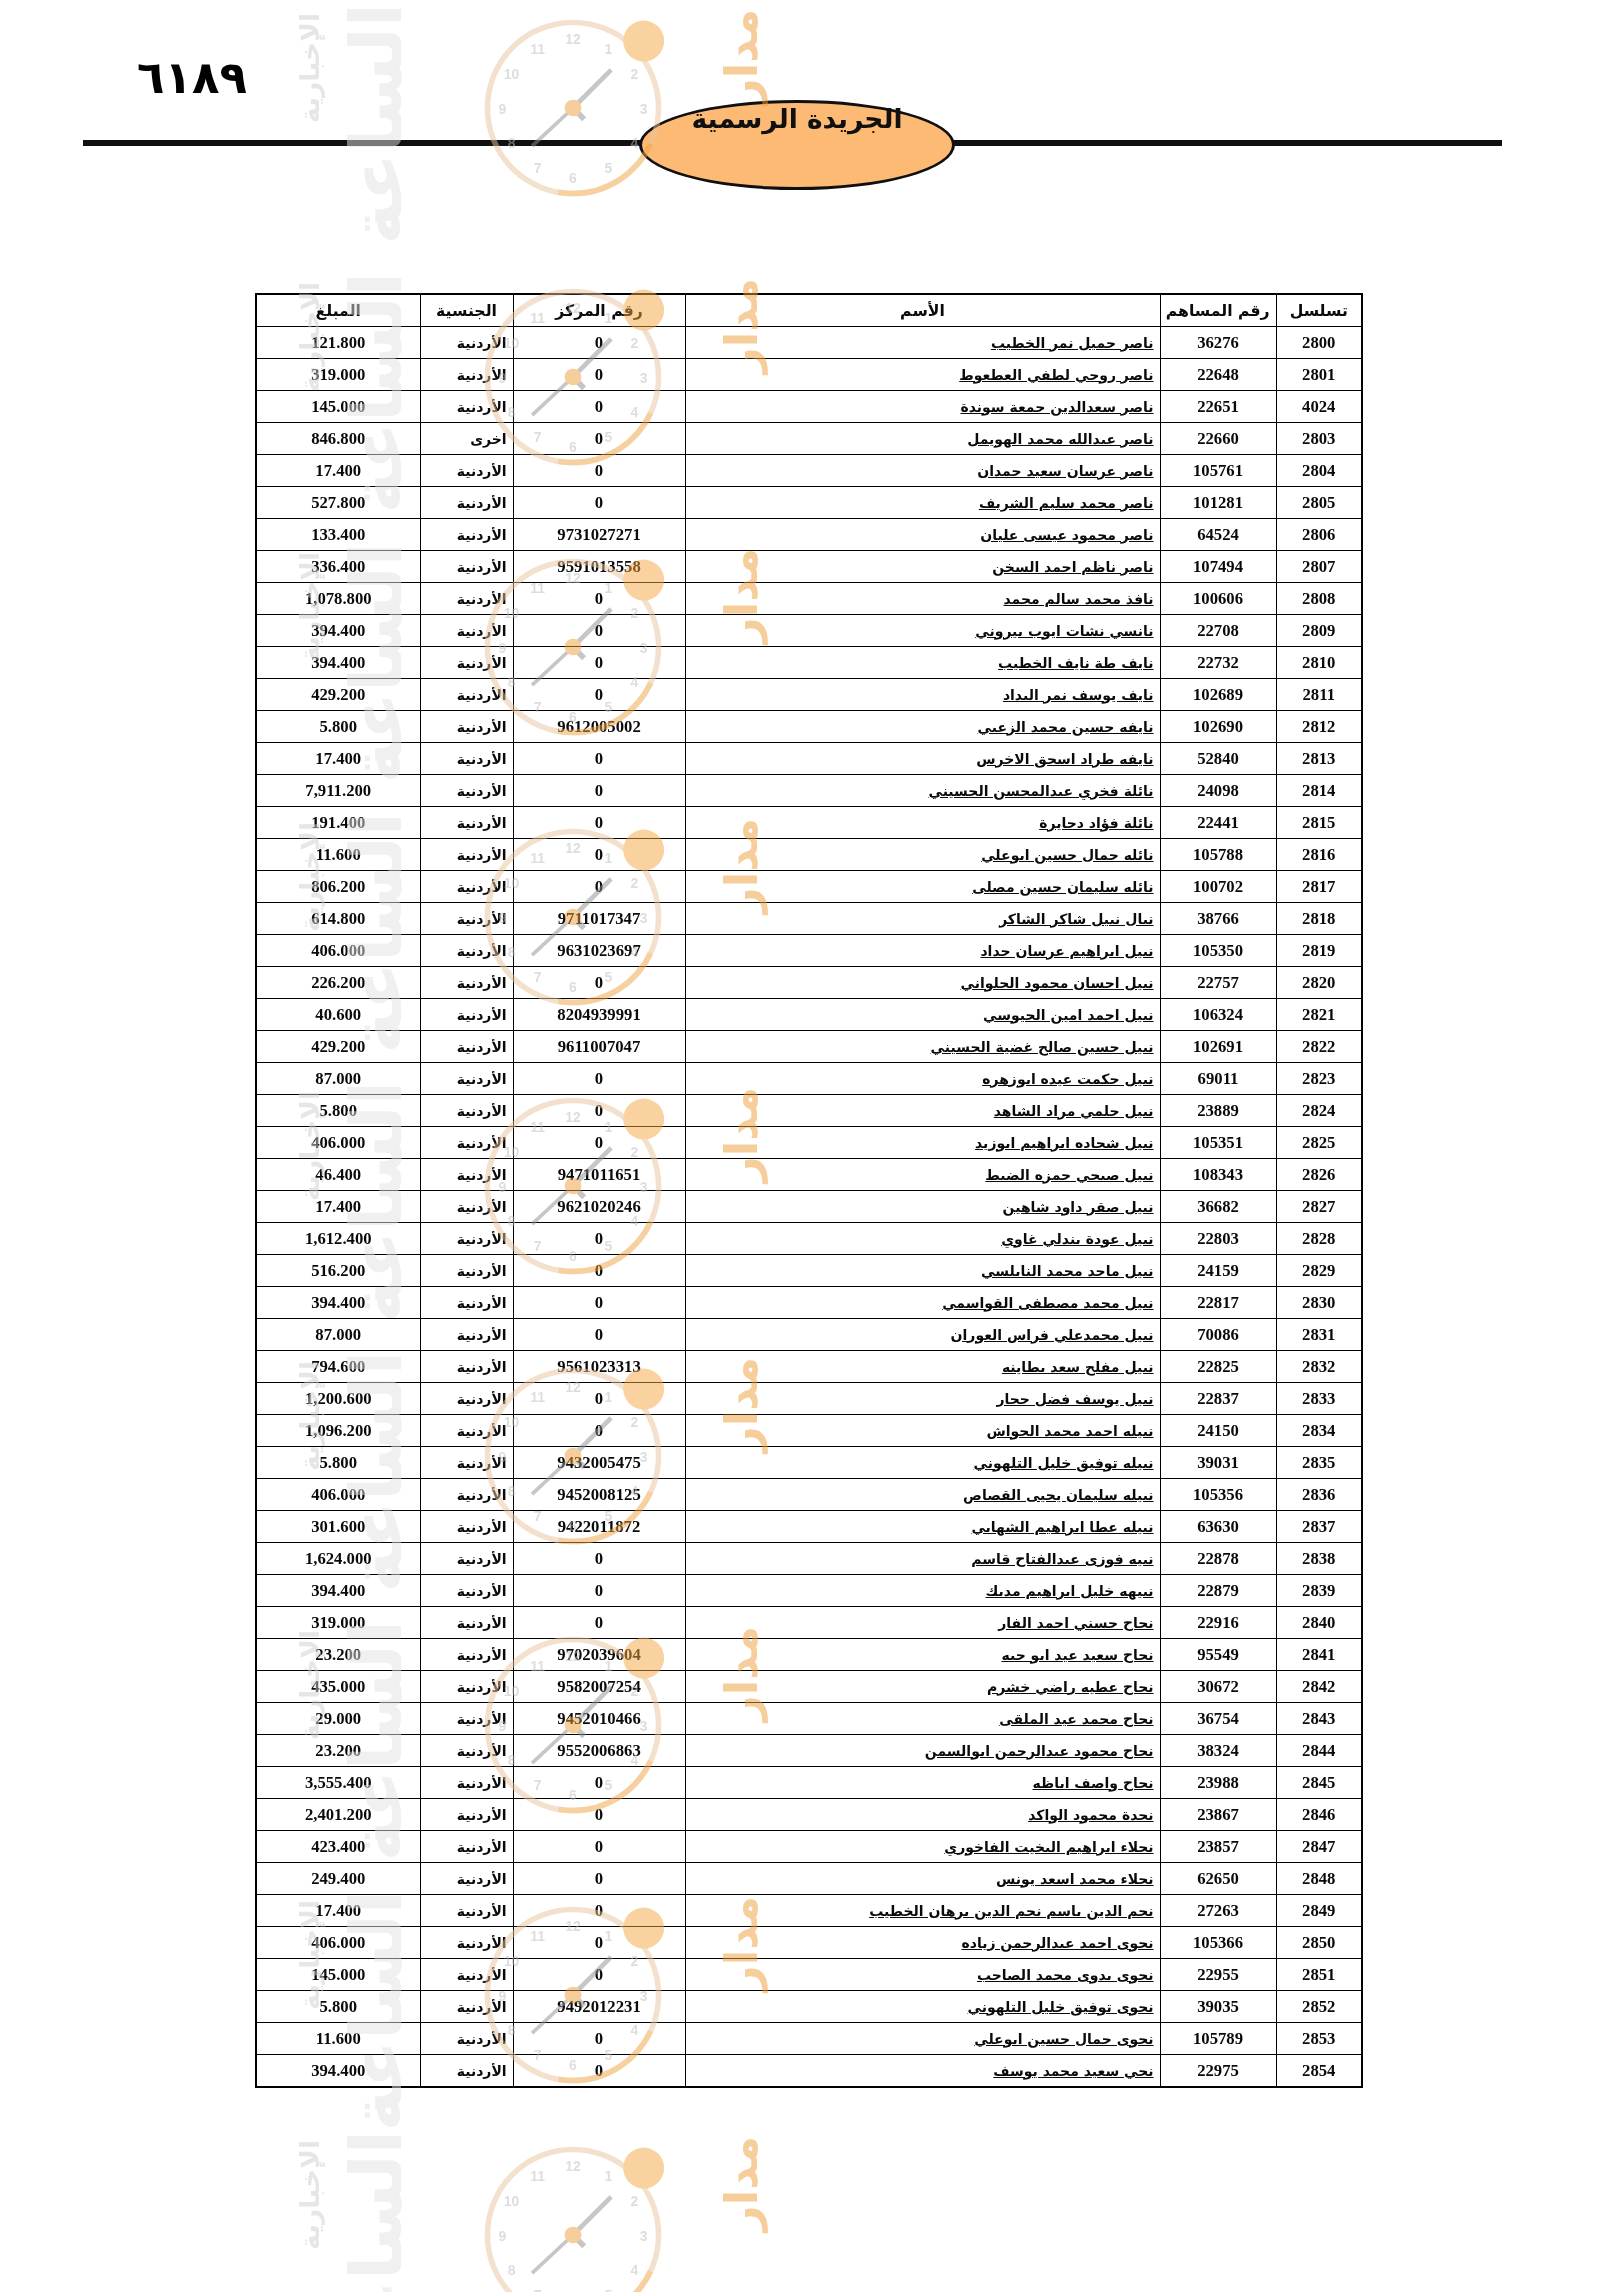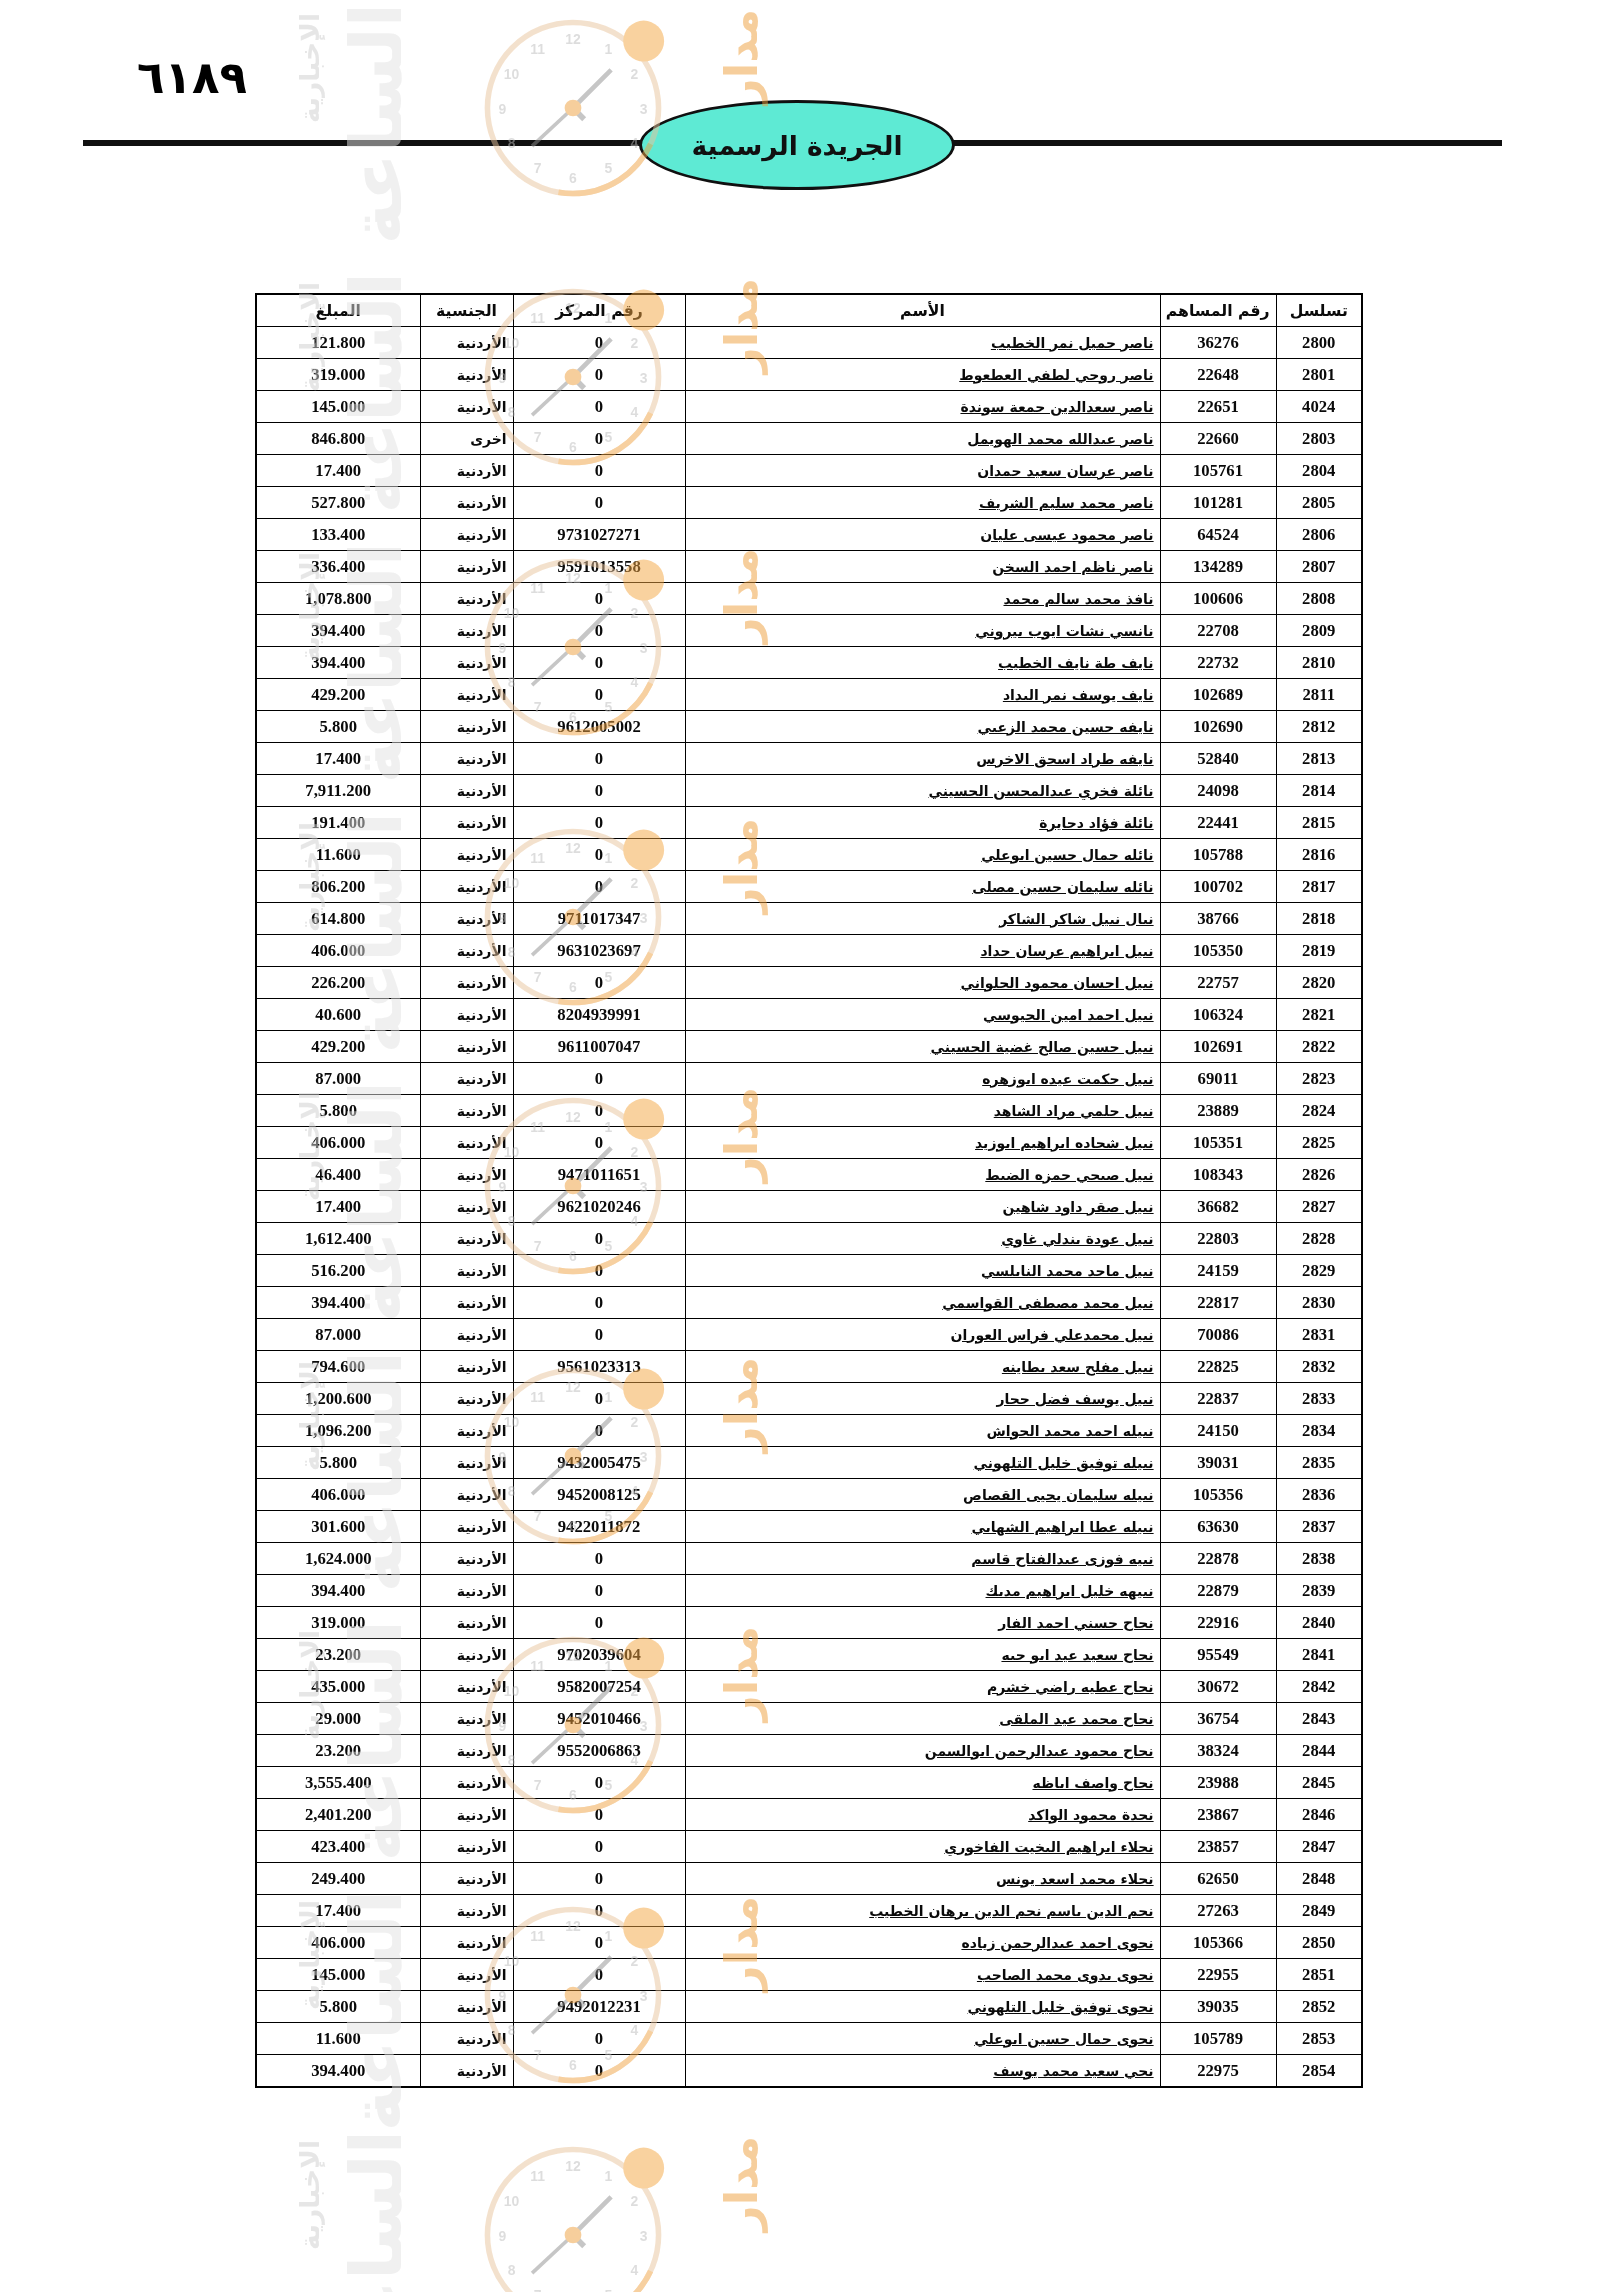--- a/index.html
+++ b/index.html
@@ -9,23 +9,23 @@
   }
   
   .page-number{
     position:absolute;top:51px;left:137px;font-size:45px;font-weight:bold;
     color:#000000;font-family:"DejaVu Sans",sans-serif;letter-spacing:2px;
   }
   .header-rule{
     position:absolute;top:140px;left:83px;width:1419px;height:5.9px;background:#101010;z-index:1;
   }
   .title-oval{
-    position:absolute;top:100px;left:639px;width:310px;height:84px;background:#5eead4;
+    position:absolute;top:100px;left:639px;width:310px;height:84px;background:#fdba74;
     border:3.9px solid #101010;border-radius:50%;z-index:2;
-    display:flex;align-items:center;justify-content:center;
+    display:flex;justify-content:center;
   }
   .title-oval span{font-size:26.5px;font-weight:bold;color:#101010;}
   
   .table-wrap{position:absolute;top:293px;left:257px;width:1106px;z-index:2;}
   table.records{
     width:1106px;border-collapse:collapse;table-layout:fixed;
     border:2px solid #000;direction:rtl;
   }
   table.records th,table.records td{
     border:1px solid #000;height:31px;padding:0 5.9px;overflow:hidden;white-space:nowrap;
@@ -136,21 +136,21 @@
         <tr>
     <td class="num">2806</td>
     <td class="num">64524</td>
     <td class="ar cell-name">ناصر محمود عيسى عليان</td>
     <td class="num">9731027271</td>
     <td class="ar cell-nat">الأردنية</td>
     <td class="num">133.400</td>
   </tr>
         <tr>
     <td class="num">2807</td>
-    <td class="num">134289</td>
+    <td class="num">107494</td>
     <td class="ar cell-name">ناصر ناظم احمد السخن</td>
     <td class="num">9591013558</td>
     <td class="ar cell-nat">الأردنية</td>
     <td class="num">336.400</td>
   </tr>
         <tr>
     <td class="num">2808</td>
     <td class="num">100606</td>
     <td class="ar cell-name">نافذ محمد سالم محمد</td>
     <td class="num">0</td>

